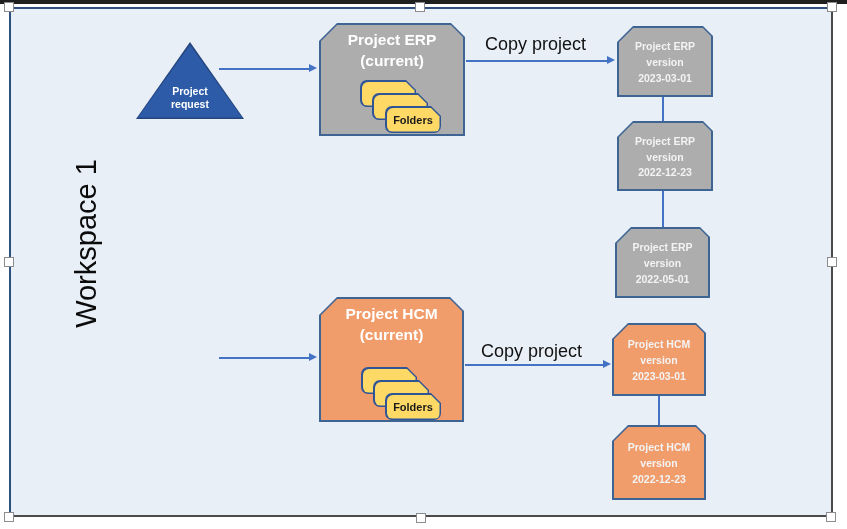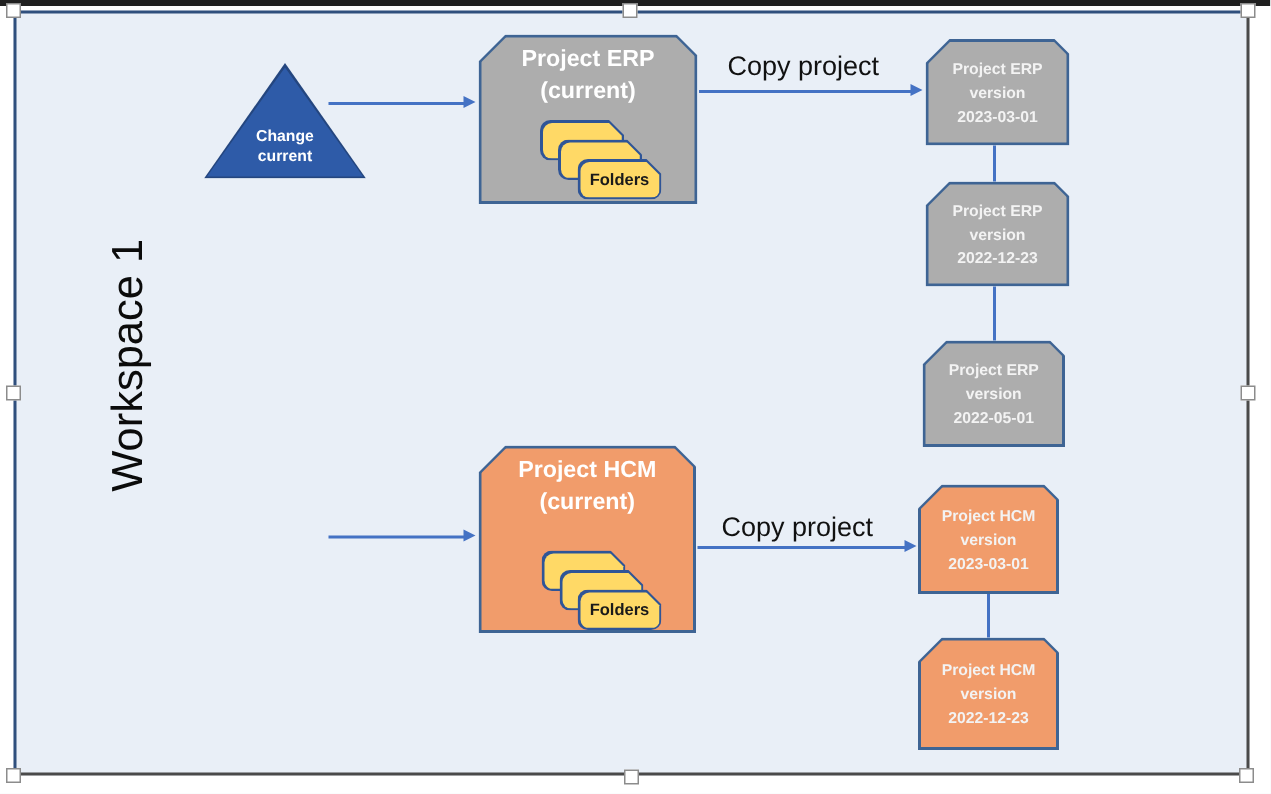--- a/index.html
+++ b/index.html
@@ -86,21 +86,21 @@
   <div class="handle" style="left:826px;top:512px;"></div>
 
   <div id="wslabel">
     <span>Workspace 1</span>
   </div>
 
   <div class="tri" style="left:136px;top:42px;width:108px;height:77px;">
     <div class="edge"></div>
     <div class="face"></div>
     <div class="txt">
-      <span>Change current</span>
+      <span>Project request</span>
     </div>
   </div>
 
   <div class="hline" style="left:219px;top:68px;width:91px;"></div>
   <div class="head" style="left:309px;top:64.2px;"></div>
 
   <div class="shape cut-big gray" style="left:319px;top:23px;width:146px;height:113px;">
     <div class="edge"></div>
     <div class="face"></div>
     <div class="txt proj-title">

